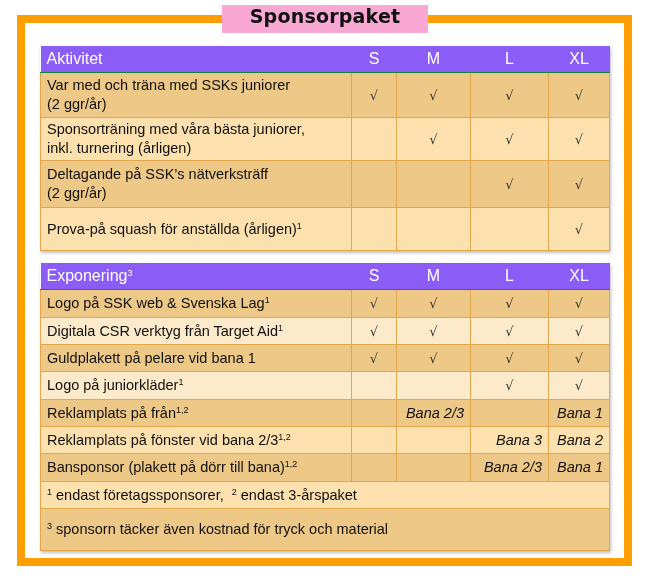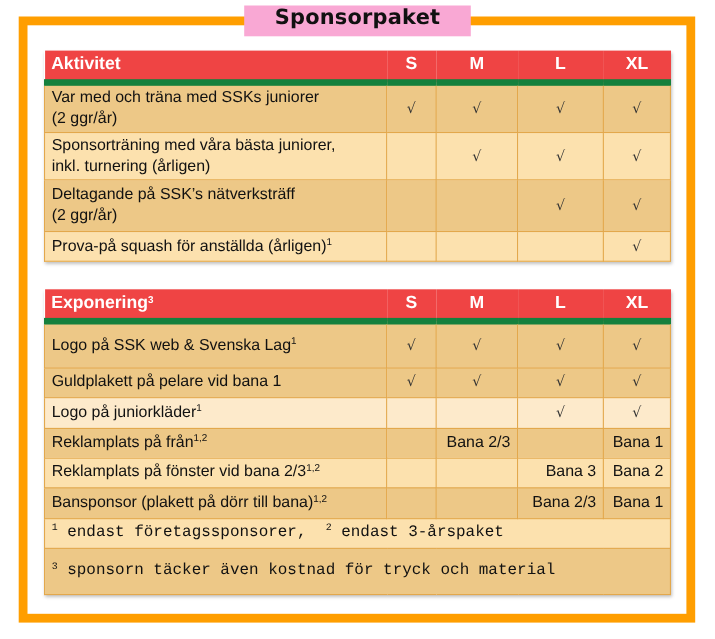--- a/index.html
+++ b/index.html
@@ -6,33 +6,33 @@
   body { width:650px; height:581px; position:relative; overflow:hidden;
          font-family:"Liberation Sans", sans-serif; color:#111; }
   .frame { position:absolute; left:17px; top:15px; width:615px; height:551px;
            box-sizing:border-box; border:8px solid #FF9E00; }
   .title-gap { position:absolute; left:222px; top:5px; width:206px; height:28px;
                background:#f9a8d4; display:flex; align-items:flex-start; justify-content:center; }
   .title { font-family:"DejaVu Sans", sans-serif; font-weight:bold; font-size:19px;
            color:#111; letter-spacing:0.2px; }
   table.pkg { position:absolute; left:40px; width:569px; border-collapse:collapse;
               table-layout:fixed; box-shadow:1px 2px 3px rgba(0,0,0,0.25); }
-  table.pkg th { background:#ef4444; color:#fff; font-weight:bold; font-size:16px;
-                 height:26px; padding:0 6px; border-bottom:6px solid #15803d; text-align:center; }
+  table.pkg th { background:#8b5cf6; color:#fff; font-weight:normal; font-size:16px;
+                 height:26px; padding:0 6px; border-bottom:1px solid #15803d; text-align:center; }
   table.pkg th.first { text-align:left; }
   table.pkg td { font-size:14.5px; padding:2px 6px; border:1px solid #E3A84C;
                  border-top:1px solid #E3A84C; line-height:19px; vertical-align:middle; }
   table.pkg td.c { text-align:center; font-family:"DejaVu Serif", serif; font-size:13px; color:#333; }
-  table.pkg td.t { text-align:right; font-family:"Liberation Sans", sans-serif; font-size:14.5px; color:#111; }
+  table.pkg td.t { text-align:right; font-family:"Liberation Sans", sans-serif; font-size:14.5px; color:#111;font-style:italic; }
   tr.dark td { background:#EDC887; }
   tr.light td { background:#FCE1AE; }
   tr.lighter td { background:#FDEACB; }
   td.lbl { text-align:left;margin-top:37px; }
   sup { font-size:9px; line-height:0; vertical-align:5px; }
-  td.foot { font-size:12.5px; padding:3px 6px;font-family:Liberation Mono, monospace; }
+  td.foot { font-size:12.5px; padding:3px 6px; }
   #t1 { top:46px; }
   #t2 { top:263px; }
   col.c0 { width:311px; } col.c1 { width:45px; } col.c2 { width:74px; }
   col.c3 { width:78px; } col.c4 { width:61px; }
 </style>
 </head>
 <body>
 
 <div class="frame"></div>
 <div class="title-gap">
@@ -69,21 +69,21 @@
     <td class="c">√</td>
     <td class="c">√</td>
   </tr>
   <tr class="dark" style="height:47px">
     <td class="lbl"><span>Deltagande på SSK’s nätverksträff</span><br><span>(2 ggr/år)</span></td>
     <td class="c"></td>
     <td class="c"></td>
     <td class="c">√</td>
     <td class="c">√</td>
   </tr>
-  <tr class="light" style="height:27px">
+  <tr class="light" style="height:43px">
     <td class="lbl"><span>Prova-på squash för anställda (årligen)</span><sup>1</sup></td>
     <td class="c"></td>
     <td class="c"></td>
     <td class="c"></td>
     <td class="c">√</td>
   </tr>
 </tbody>
   </table>
 
 <table class="pkg" id="t2">
@@ -95,22 +95,29 @@
       <col class="c4">
     </colgroup>
   <tbody>
       <tr>
     <th class="first"><span>Exponering</span><sup>3</sup></th>
     <th>S</th>
     <th>M</th>
     <th>L</th>
     <th>XL</th>
   </tr>
-  <tr class="dark" style="height:42px">
+  <tr class="dark" style="height:28px">
     <td class="lbl"><span>Logo på SSK web &amp; Svenska Lag</span><sup>1</sup></td>
+    <td class="c">√</td>
+    <td class="c">√</td>
+    <td class="c">√</td>
+    <td class="c">√</td>
+  </tr>
+  <tr class="lighter" style="height:27px">
+    <td class="lbl"><span>Digitala CSR verktyg från Target Aid</span><sup>1</sup></td>
     <td class="c">√</td>
     <td class="c">√</td>
     <td class="c">√</td>
     <td class="c">√</td>
   </tr>
   <tr class="dark" style="height:27px">
     <td class="lbl"><span>Guldplakett på pelare vid bana 1</span><sup></sup></td>
     <td class="c">√</td>
     <td class="c">√</td>
     <td class="c">√</td>

